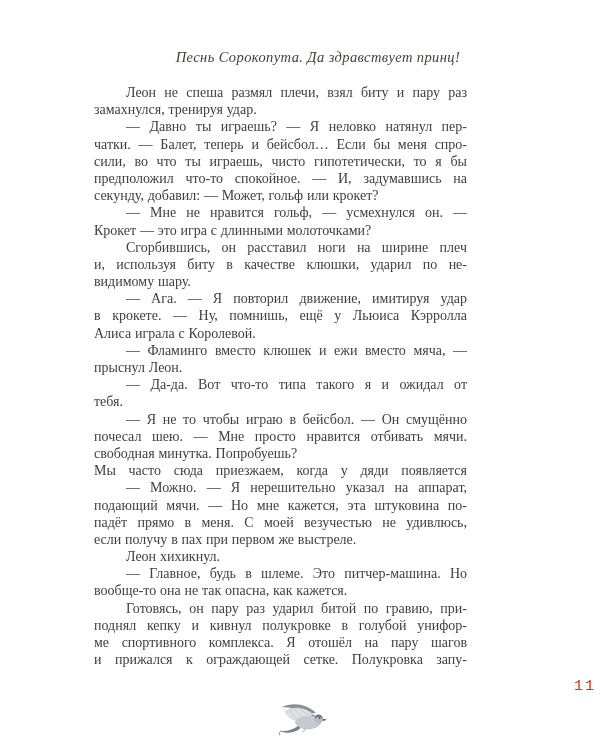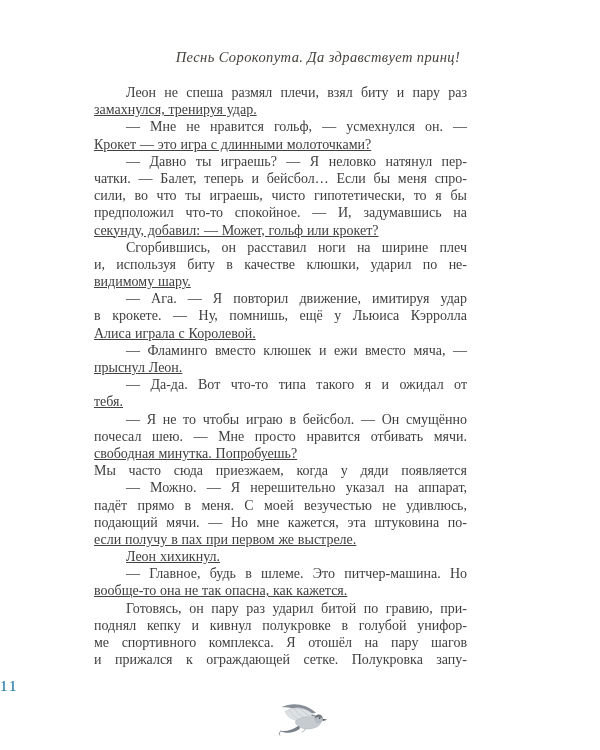--- a/index.html
+++ b/index.html
@@ -30,28 +30,29 @@
   .line{
     height:17.2px;
     line-height:17.2px;
     white-space:nowrap;
     text-align:justify;
     text-align-last:justify;
     text-justify:inter-word;
     word-spacing:0.02em;
   }
   .line.para-start{ text-indent:32px; }
-  .line.para-end{ text-align-last:left;text-decoration:underline; }
+  .line.para-end{ text-align-last:left; }
   .page-number{
     position:absolute;
     top:678px;left:0;width:596px;
-    text-align:left;
+    text-align:right;
     font-size:15px;
     letter-spacing:2px;
-    color:#0369a1;
+    color:#c2410c;
+    font-family:Liberation Mono, monospace;
   }
   .ornament{
     position:absolute;
     top:699px;left:272px;
     width:60px;height:42px;
   }
   .ornament svg{display:block;width:100%;height:100%;}
 </style>
 </head>
 <body>
@@ -59,29 +60,29 @@
 <div class="page">
 
   <div class="running-head">Песнь Сорокопута. Да здравствует принц!</div>
 
   <div class="text-block">
       <div>
         <div class="line para-start">Леон не спеша размял плечи, взял биту и пару раз</div>
         <div class="line para-end">замахнулся, тренируя удар.</div>
       </div>
       <div>
-        <div class="line para-start">— Мне не нравится гольф, — усмехнулся он. —</div>
-        <div class="line para-end">Крокет — это игра с длинными молоточками?</div>
-      </div>
-      <div>
         <div class="line para-start">— Давно ты играешь? — Я неловко натянул пер-</div>
         <div class="line">чатки. — Балет, теперь и бейсбол… Если бы меня спро-</div>
         <div class="line">сили, во что ты играешь, чисто гипотетически, то я бы</div>
         <div class="line">предположил что-то спокойное. — И, задумавшись на</div>
         <div class="line para-end">секунду, добавил: — Может, гольф или крокет?</div>
+      </div>
+      <div>
+        <div class="line para-start">— Мне не нравится гольф, — усмехнулся он. —</div>
+        <div class="line para-end">Крокет — это игра с длинными молоточками?</div>
       </div>
       <div>
         <div class="line para-start">Сгорбившись, он расставил ноги на ширине плеч</div>
         <div class="line">и, используя биту в качестве клюшки, ударил по не-</div>
         <div class="line para-end">видимому шару.</div>
       </div>
       <div>
         <div class="line para-start">— Ага. — Я повторил движение, имитируя удар</div>
         <div class="line">в крокете. — Ну, помнишь, ещё у Льюиса Кэрролла</div>
         <div class="line para-end">Алиса играла с Королевой.</div>
@@ -95,22 +96,22 @@
         <div class="line para-end">тебя.</div>
       </div>
       <div>
         <div class="line para-start">— Я не то чтобы играю в бейсбол. — Он смущённо</div>
         <div class="line">почесал шею. — Мне просто нравится отбивать мячи.</div>
         <div class="line para-end">свободная минутка. Попробуешь?</div>
         <div class="line">Мы часто сюда приезжаем, когда у дяди появляется</div>
       </div>
       <div>
         <div class="line para-start">— Можно. — Я нерешительно указал на аппарат,</div>
+        <div class="line">подающий мячи. — Но мне кажется, эта штуковина по-</div>
         <div class="line">падёт прямо в меня. С моей везучестью не удивлюсь,</div>
-        <div class="line">подающий мячи. — Но мне кажется, эта штуковина по-</div>
         <div class="line para-end">если получу в пах при первом же выстреле.</div>
       </div>
       <div>
         <div class="line para-start para-end">Леон хихикнул.</div>
       </div>
       <div>
         <div class="line para-start">— Главное, будь в шлеме. Это питчер-машина. Но</div>
         <div class="line para-end">вообще-то она не так опасна, как кажется.</div>
       </div>
       <div>

